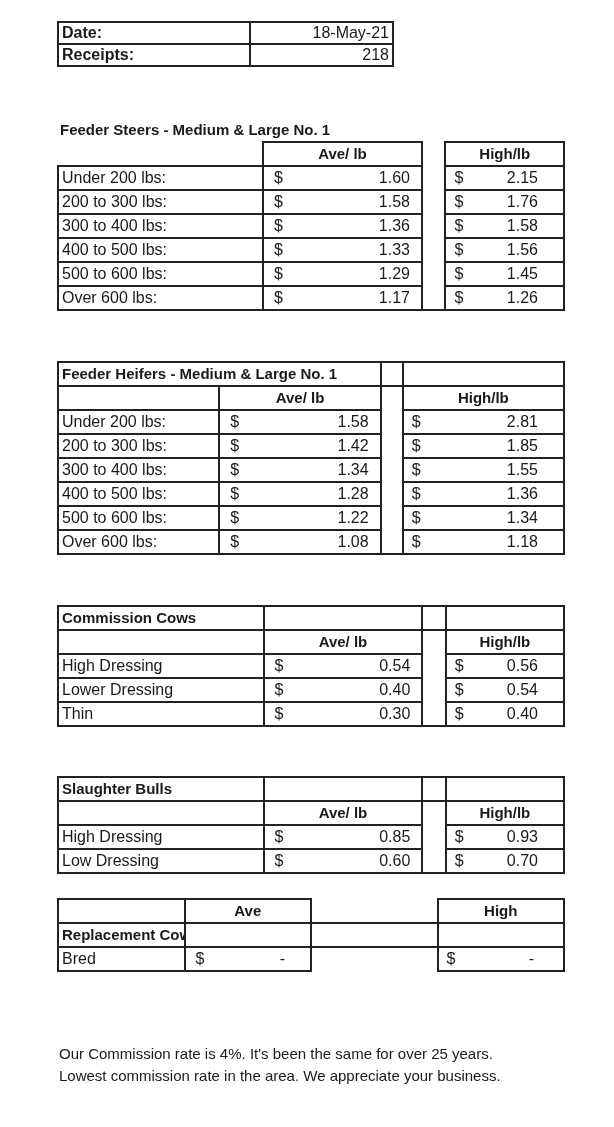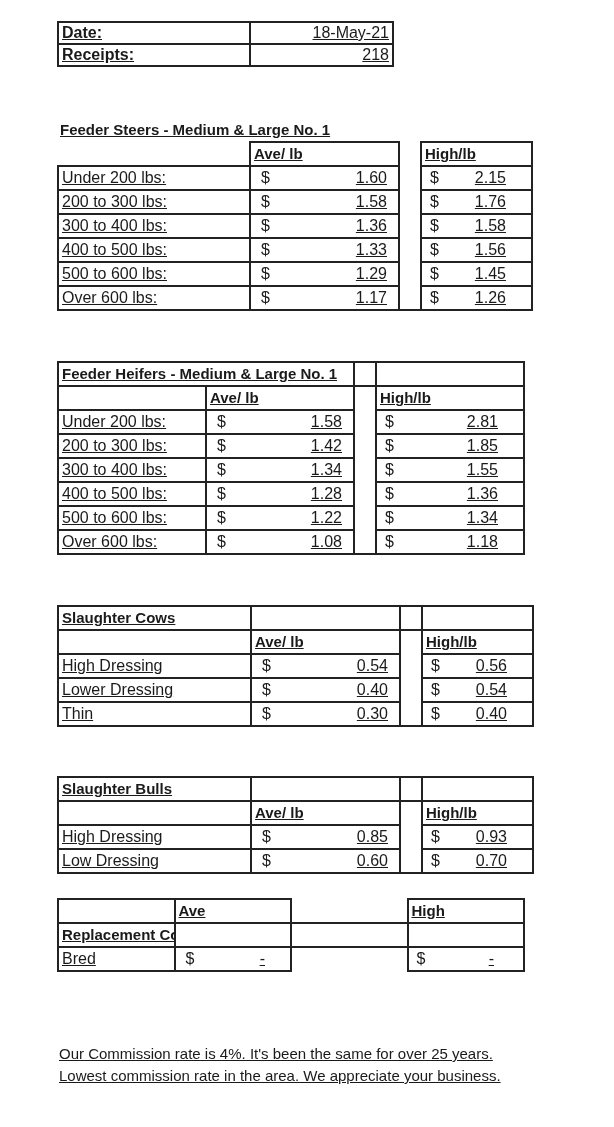--- a/index.html
+++ b/index.html
@@ -4,43 +4,43 @@
   <style>
     html, body { margin: 0; padding: 0; }
     body {
       width: 614px; height: 1127px;
       background: #ffffff;
       position: relative;
       overflow: hidden;
       font-family: "Liberation Sans", sans-serif;
       color: #1a1a1a;
     }
-    .abs { position: absolute; text-decoration: underline; }
+    .abs { position: absolute; }
     table { border-collapse: collapse; table-layout: fixed; }
     td { padding: 0 3px; height: 22px; font-size: 16px; line-height: 22px; white-space: nowrap; overflow: hidden; }
 
     
     #hdr { left: 57px; top: 21px; width: 337px; }
     #hdr td { border: 2px solid #222; height: 20px; line-height: 20px; }
     #hdr td.lbl { font-weight: bold; width: 184px; }
     #hdr td.val { text-align: right; }
 
     .title-out { font-weight: bold; font-size: 15px; }
 
-    .mkt { width: 468px; }
+    .mkt { width: 508px; }
     .mkt td { border: 2px solid #222; }
     .mkt td.c-lbl { width: 185px; }
     .mkt td.c-ave { width: 141px; }
     .mkt td.c-gap { width: 14px; }
     .mkt td.c-high { width: 103px; }
     .mkt td.nob { border: none; }
     .mkt td.nobt { border-top: none; }
     .mkt td.nobb { border-bottom: none; }
     .mkt td.nobr { border-right: none; }
-    .mkt td.hdr { text-align: left; font-weight: bold; font-size: 15px; }
+    .mkt td.hdr { text-align: center; font-weight: bold; font-size: 15px; }
     .mkt td.sect { font-weight: bold; font-size: 15px; }
     .mkt td.money { position: relative; }
     .mkt td.money .dl { position: absolute; left: 10px; top: 0; }
     .mkt td.money .amt { display: block; text-align: right; padding-right: 8px; }
     .mkt td.high.money .dl { left: 8px; }
     .mkt td.high.money .amt { padding-right: 22px; }
     .mkt td.dash .amt { padding-right: 22px; }
     .mkt td.high.dash .amt { padding-right: 26px; }
 
     #t-steers { left: 57px; top: 141px; }
@@ -236,21 +236,21 @@
           <span class="dl">$</span>
           <span class="amt">1.18</span>
         </td>
   </tr>
 </tbody>
   </table>
 
 <table id="t-cows" class="abs mkt">
   <tbody>
       <tr>
-    <td class="c-lbl sect">Slaughter Cows</td>
+    <td class="c-lbl sect">Commission Cows</td>
     <td class="c-ave"></td>
     <td class="c-gap"></td>
     <td class="c-high"></td>
   </tr>
   <tr>
     <td></td>
     <td class="hdr">Ave/ lb</td>
     <td class="nobt nobb"></td>
     <td class="hdr">High/lb</td>
   </tr>

